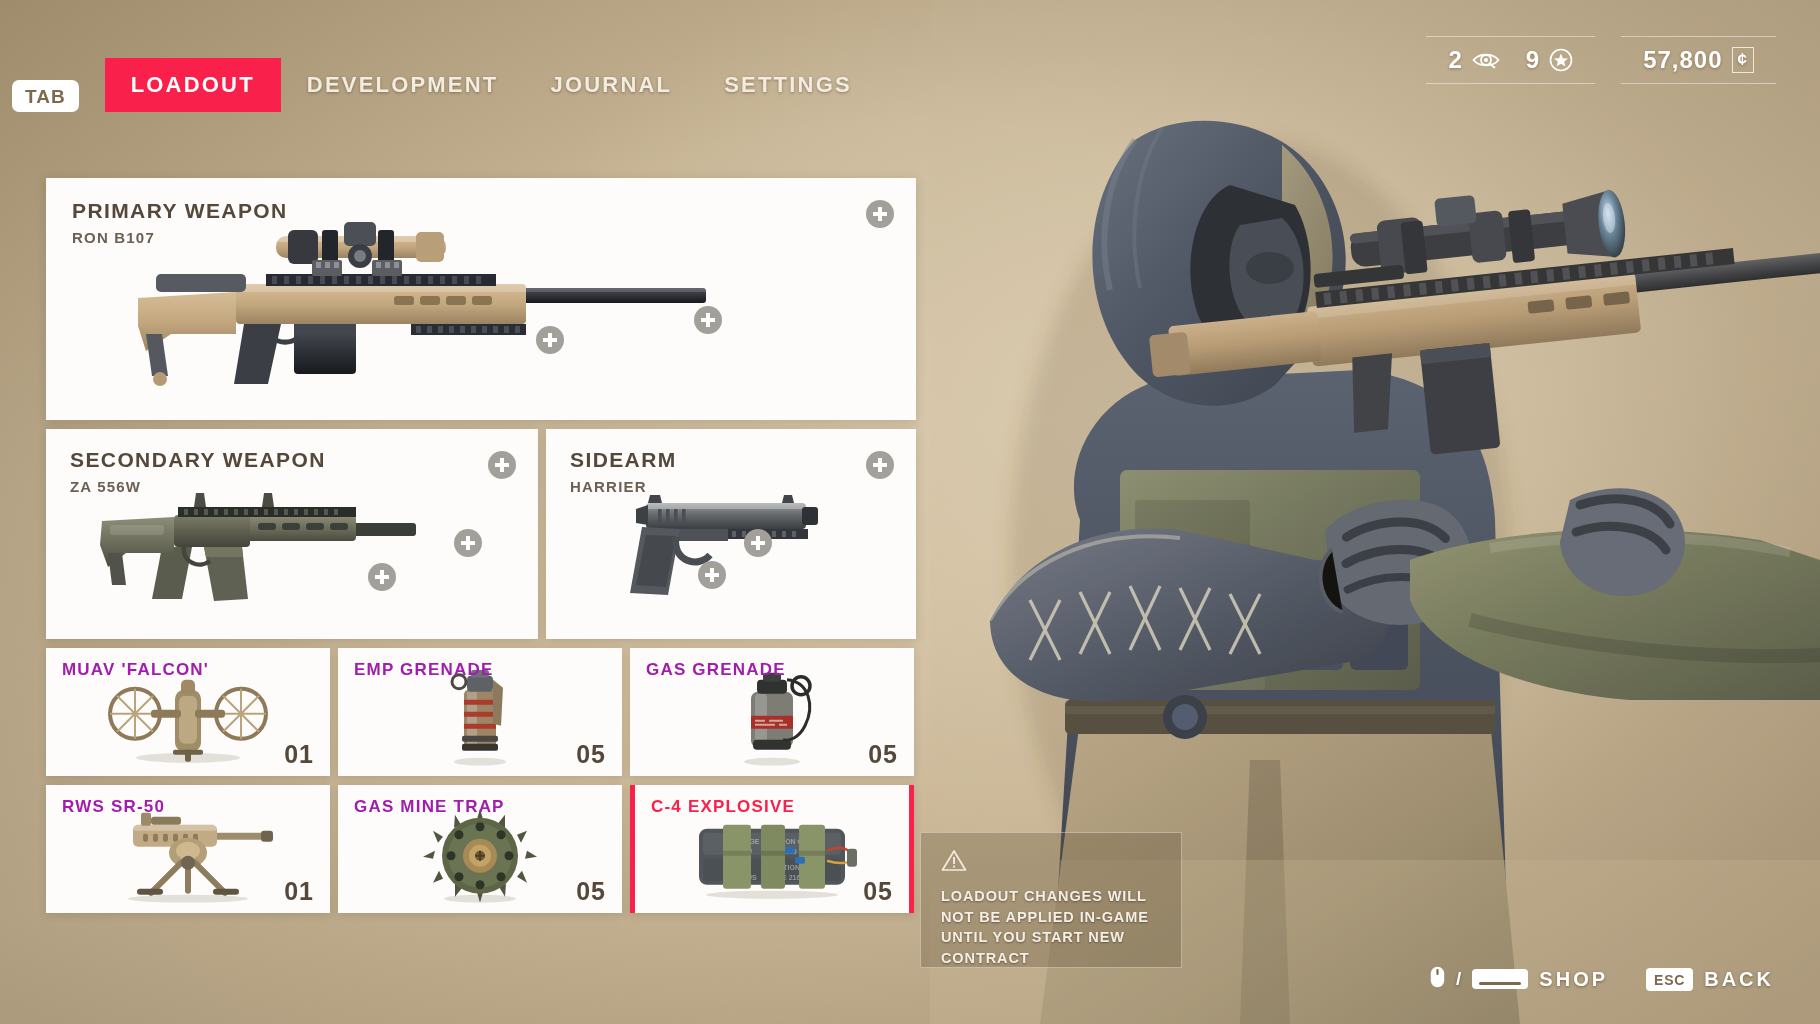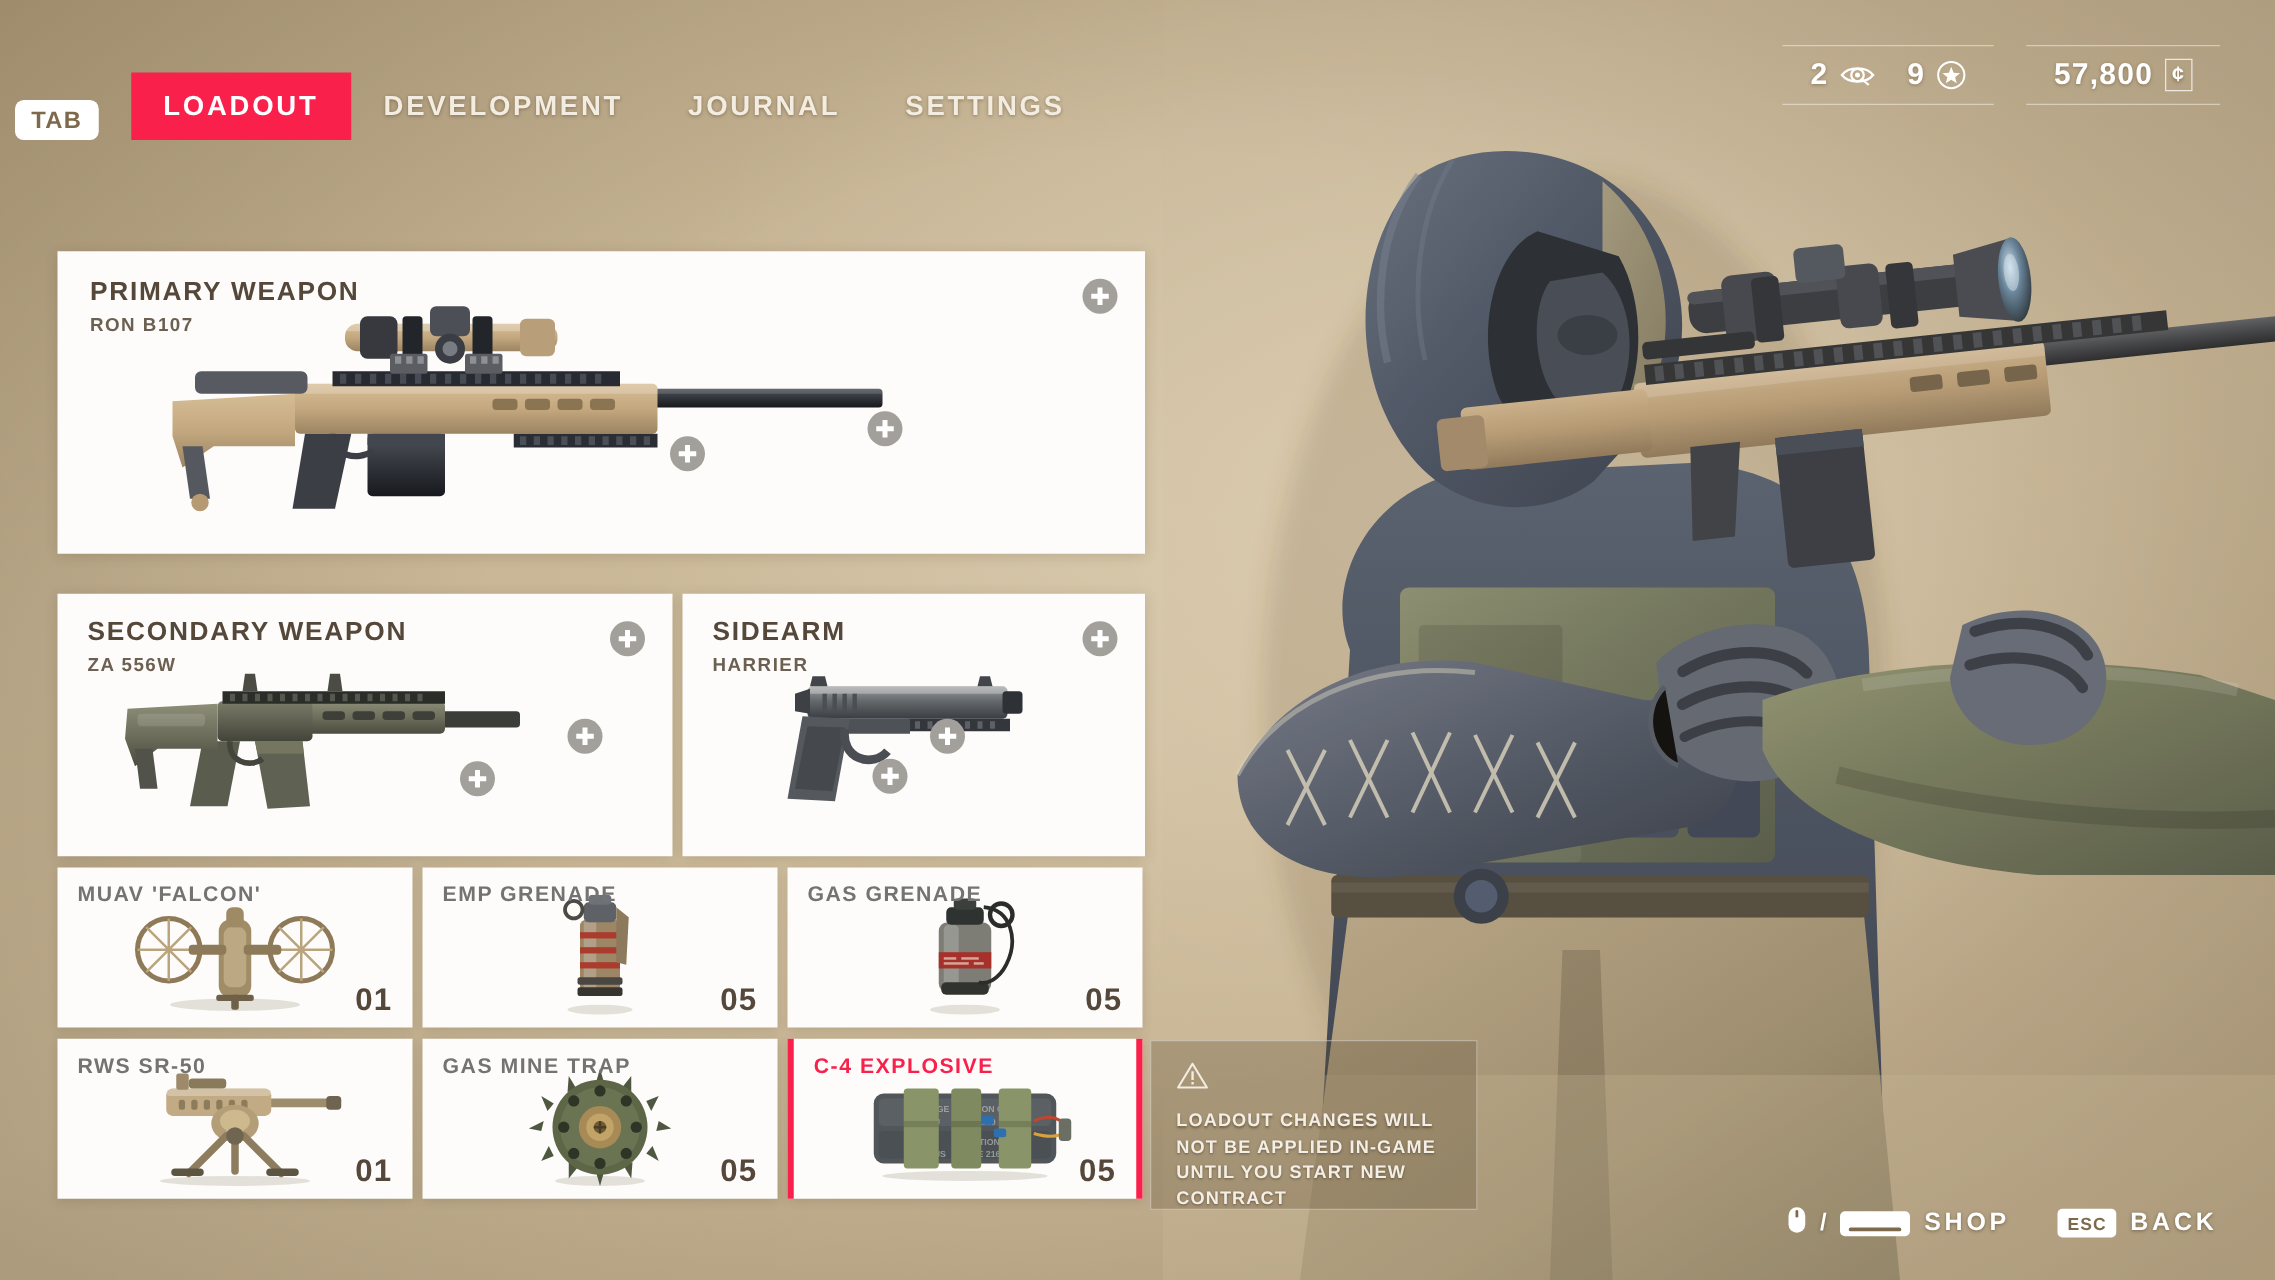--- a/index.html
+++ b/index.html
@@ -111,21 +111,20 @@
     left: 46px;
     top: 178px;
     width: 870px;
     z-index: 15;
   }
 
   .card {
     background: #fdfcfa;
     position: relative;
     box-shadow: 0 2px 10px rgba(60,45,25,0.17);
-    margin-top: 23px;
   }
 
   .card-title {
     color: #55483a;
     font-size: 21px;
     font-weight: bold;
     letter-spacing: 1.4px;
     line-height: 1;
   }
   .card-sub {
@@ -181,21 +180,21 @@
   .gadget-row { display: flex; gap: 8px; margin-top: 9px; }
   .gadget {
     width: 284px; height: 128px;
     background: #fdfcfa;
     position: relative;
     box-shadow: 0 2px 8px rgba(60,45,25,0.15);
     padding: 13px 16px;
     overflow: hidden;
   }
   .gadget .g-name {
-    color: #737373;
+    color: #a21caf;
     font-size: 17px;
     font-weight: bold;
     letter-spacing: 1.2px;
     line-height: 1;
     position: relative; z-index: 3;
   }
   .gadget.selected { border-left: 5px solid #f9204b; border-right: 5px solid #f9204b; }
   .gadget.selected .g-name { color: #f9204b; }
   .gadget .qty {
     position: absolute;

